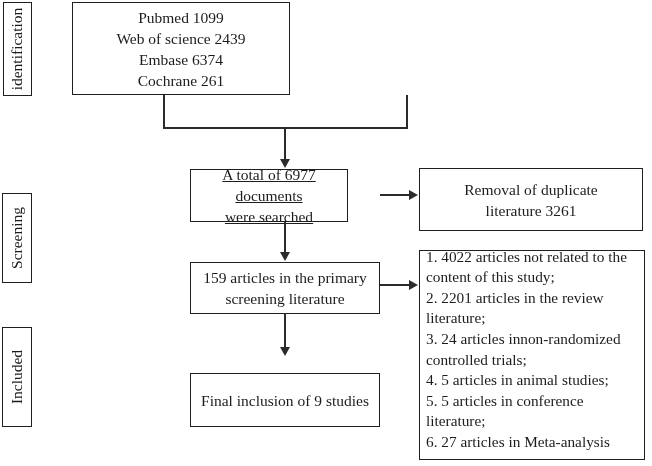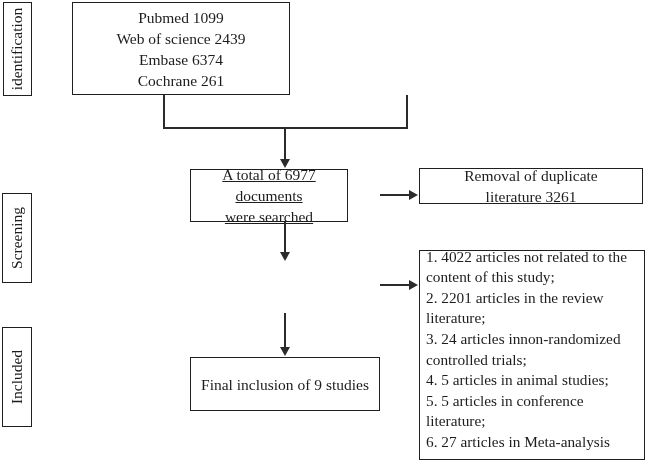--- a/index.html
+++ b/index.html
@@ -90,40 +90,44 @@
 Embase 6374
 Cochrane 261</span>
   </div>
 
 
   <div class="box" style="left:190px; top:169px; width:158px; height:53px;text-decoration:underline;">
     <span class="box-text">A total of 6977 documents
 were searched</span>
   </div>
 
-  <div class="box" style="left:419px; top:168px; width:224px; height:36px;">
+  <div class="box" style="left:419px; top:168px; width:224px; height:63px;">
     <span class="box-text">Removal of duplicate
 literature 3261</span>
   </div>
 
+  <div class="box" style="left:190px; top:262px; width:190px; height:52px;">
+    <span class="box-text">159 articles in the primary
+screening literature</span>
+  </div>
 
   <div class="box" style="left:419px; top:250px; width:226px; height:210px;">
     <span class="exclusion-text">1. 4022 articles not related to the
 content of this study;
 2. 2201 articles in the review
 literature;
 3. 24 articles innon-randomized
 controlled trials;
 4. 5 articles in animal studies;
 5. 5 articles in conference
 literature;
 6. 27 articles in Meta-analysis</span>
   </div>
 
-  <div class="box" style="left:190px; top:357px; width:190px; height:54px;">
+  <div class="box" style="left:190px; top:373px; width:190px; height:54px;">
     <span class="box-text">Final inclusion of 9 studies</span>
   </div>
 
   <div class="connector" style="left:163px; top:95px;  width:1.5px; height:33px;"></div>
   <div class="connector" style="left:406px; top:95px;  width:1.5px; height:33px;"></div>
   <div class="connector" style="left:163px; top:127px; width:244.5px; height:1.5px;"></div>
   <div class="connector" style="left:284px; top:128px; width:1.5px; height:32px;"></div>
   <div class="arrowhead down" style="left:280px; top:159px;"></div>
 
   <div class="connector" style="left:380px; top:194px; width:30px; height:1.5px;"></div>

